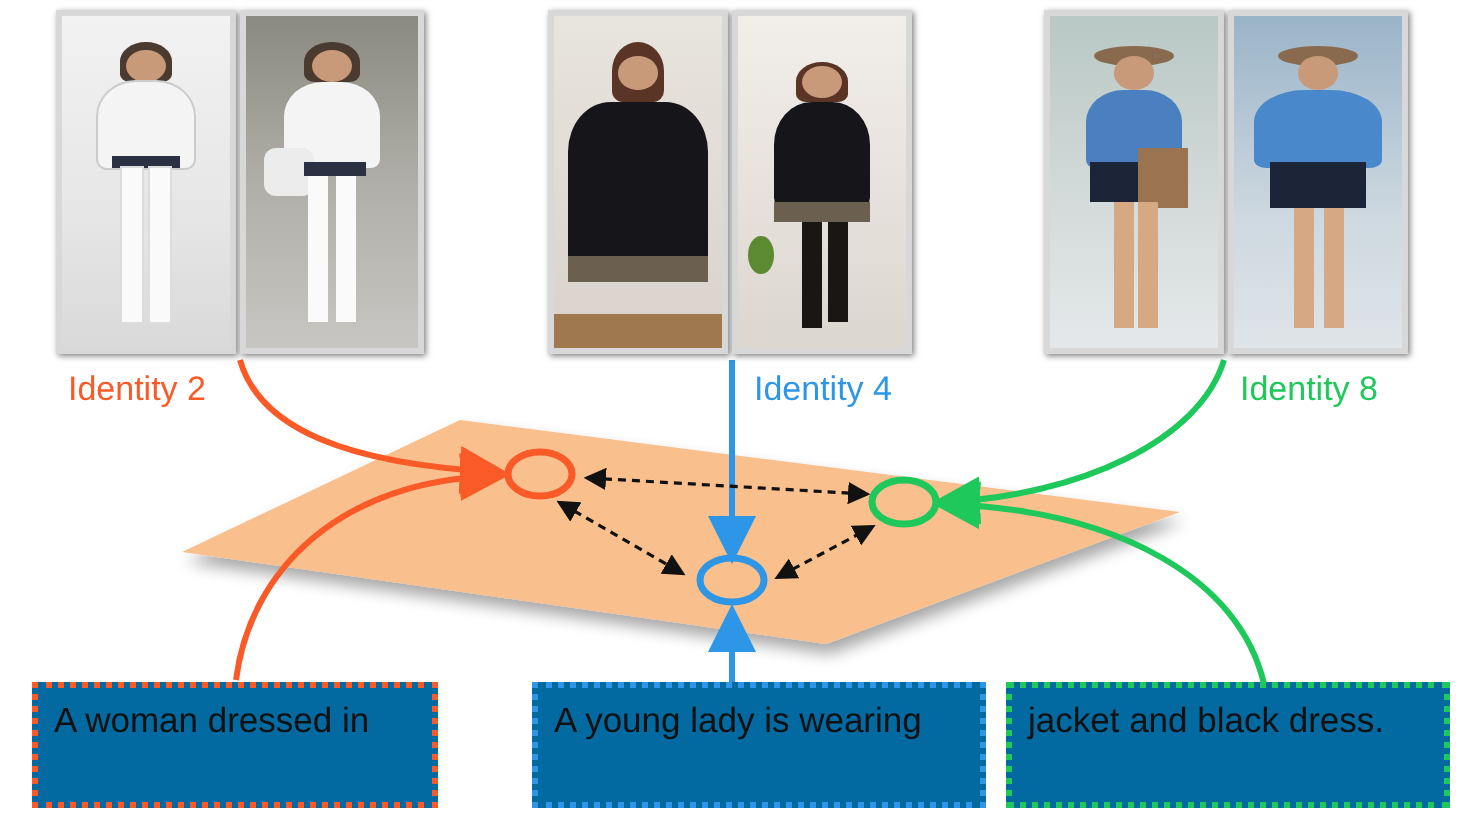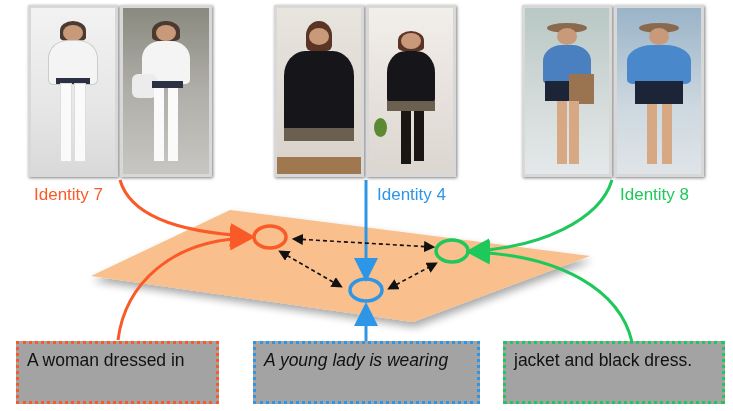--- a/index.html
+++ b/index.html
@@ -4,21 +4,21 @@
 <style>
   html, body { margin:0; padding:0; background:#ffffff; }
   body { width:733px; height:411px; position:relative; overflow:hidden; font-family:"Liberation Sans", sans-serif; }
   .photo { position:absolute; border:3px solid #d8d8d8; box-shadow: inset 0 0 6px rgba(0,0,0,0.5), 1px 1px 3px rgba(0,0,0,0.5); box-sizing:border-box; overflow:hidden; }
   .photo .sky { position:absolute; left:0; right:0; top:0; height:100%; }
   .photo .person { position:absolute; left:22%; width:56%; border-radius:40% 40% 10% 10%; }
   .photo .head { position:absolute; left:38%; width:24%; height:10%; border-radius:50%; background:#c89a7a; }
   .photo .hair { position:absolute; left:34%; width:32%; height:12%; border-radius:50% 50% 20% 20%; }
   .photo .legs { position:absolute; width:12%; }
   .label { position:absolute; font-size:17px; white-space:nowrap; }
-  .caption { position:absolute; box-sizing:border-box; background:#a3a3a3; font-size:17.5px; line-height:22px; color:#111; padding:5px 8px; white-space:nowrap; }
+  .caption { position:absolute; box-sizing:border-box; background:#0369a1; font-size:17.5px; line-height:22px; color:#111; padding:5px 8px; white-space:nowrap; }
   svg.overlay { position:absolute; left:0; top:0; }
 </style>
 </head>
 <body>
 
 <svg class="overlay" width="733" height="411" viewBox="0 0 733 411">
   <defs>
     <filter id="shadow" x="-10%" y="-20%" width="120%" height="140%">
       <feGaussianBlur in="SourceAlpha" stdDeviation="4"></feGaussianBlur>
       <feOffset dx="2" dy="5" result="b"></feOffset>
@@ -119,25 +119,25 @@
 <div class="photo" style="left:614px;top:5px;width:90px;height:172px;">
   <div class="sky" style="background:linear-gradient(#9ab4c8,#cdd8e0 60%,#dfe4e8);"></div>
   <div style="position:absolute;left:26%;width:48%;top:9%;height:6%;background:#8a6a4e;border-radius:50%;"></div>
   <div class="head" style="top:12%;"></div>
   <div class="person" style="left:12%;width:76%;top:22%;height:24%;background:#4a88cc;"></div>
   <div style="position:absolute;left:22%;width:56%;top:44%;height:14%;background:#1c2438;"></div>
   <div class="legs" style="left:36%;top:58%;height:36%;background:#d6a884;"></div>
   <div class="legs" style="left:54%;top:58%;height:36%;background:#d6a884;"></div>
 </div>
 
-<div class="label" style="left:34px;top:185px;color:#fa5a28;">Identity 7</div>
+<div class="label" style="left:34px;top:185px;color:#fa5a28;">Identity 2</div>
 <div class="label" style="left:377px;top:185px;color:#2e96e6;">Identity 4</div>
 <div class="label" style="left:620px;top:185px;color:#1ec85a;">Identity 8</div>
 
 <div class="caption" style="left:16px;top:341px;width:203px;height:63px;border:3px dotted #fa5a28;">
   <div>A woman dressed in</div>
 </div>
-<div class="caption" style="left:253px;top:341px;width:227px;height:63px;border:3px dotted #2e96e6;font-style:italic;">
+<div class="caption" style="left:266px;top:341px;width:227px;height:63px;border:3px dotted #2e96e6;">
   <div>A young lady is wearing</div>
 </div>
 <div class="caption" style="left:503px;top:341px;width:222px;height:63px;border:3px dotted #1ec85a;">
   <div>jacket and black dress.</div>
 </div>
 
 </body></html>

